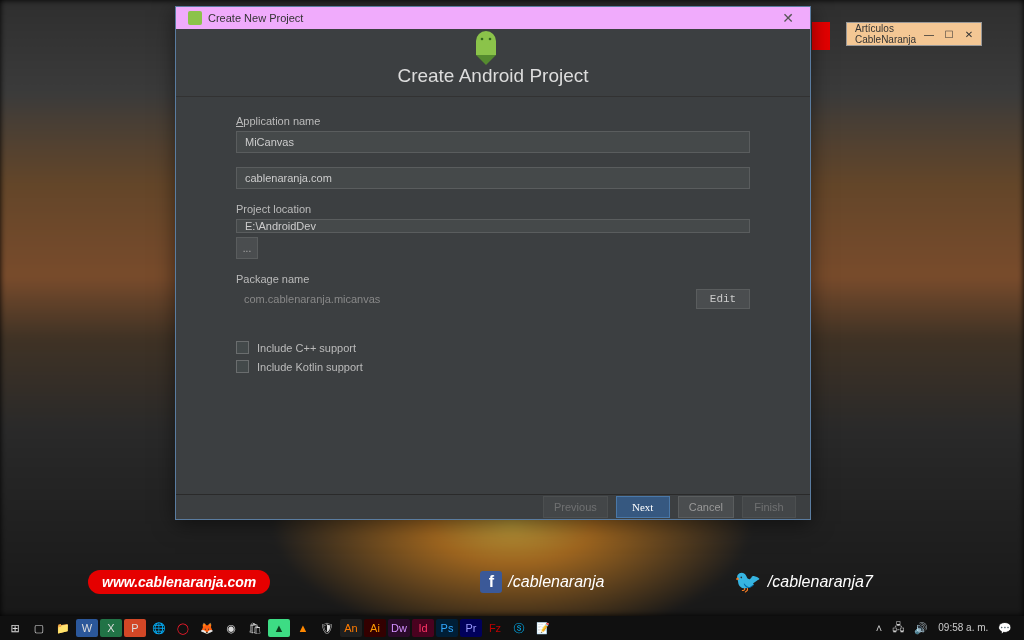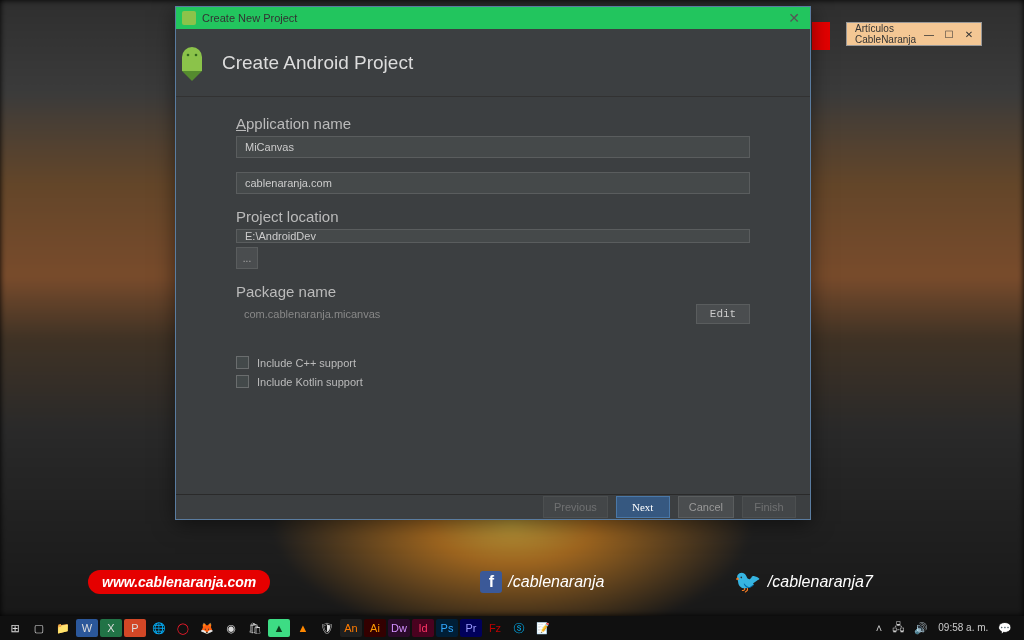--- a/index.html
+++ b/index.html
@@ -30,37 +30,38 @@
   .mini-window .mw-controls { margin-left:auto; display:flex; gap:8px; padding-right:6px; }
   .mini-window .mw-controls span { width:12px; text-align:center; cursor:default; }
 
   
   .dialog {
     position:absolute; left:175px; top:6px; width:636px; height:514px;
     background:#3c3f41; border:1px solid #5a7ca0; box-shadow:0 4px 20px rgba(0,0,0,0.5);
     display:flex; flex-direction:column;
   }
   .titlebar {
-    height:22px; background:#22c55e; display:flex; align-items:center;
-    font-size:11px; color:#333; padding:0 6px;
+    height:22px; background:#f0abfc; display:flex; align-items:center;
+    font-size:11px; color:#333; padding:0 12px;
   }
   .titlebar .t-icon { width:14px; height:14px; background:#8bc34a; border-radius:2px; margin-right:6px; }
   .titlebar .t-close { margin-left:auto; font-size:14px; color:#555; cursor:default; padding:0 4px; }
 
   .header {
     height:68px; background:#3c3f41; display:flex; align-items:center; 
     border-bottom:1px solid #323232;
+    flex-direction:column;
   }
   .header .logo { width:32px; height:36px; position:relative; margin-right:14px; }
   .header .logo svg { width:100%; height:100%; }
   .header h1 { color:#ddd; font-weight:400; font-size:19px; }
 
   .form-area { flex:1; padding:18px 60px 0 60px; color:#bbb; }
   .form-group { margin-bottom:14px; }
-  .form-group label { display:block; font-size:15px; color:#bbb; margin-bottom:4px; }
+  .form-group label { display:block; font-size:11px; color:#bbb; margin-bottom:4px; }
   .form-group label .ul { text-decoration:underline; }
   .text-input {
     width:100%; height:22px; background:#45494a; border:1px solid #5a5d5e;
     color:#ccc; font-size:11px; padding:0 8px; outline:none;
   }
   .location-row { display:flex; gap:4px;flex-direction:column; }
   .location-row .text-input { flex:1; }
   .browse-btn {
     width:22px; height:22px; background:#4a4d4f; border:1px solid #5a5d5e;
     color:#aaa; font-size:10px; display:flex; align-items:center; justify-content:center; cursor:default;

